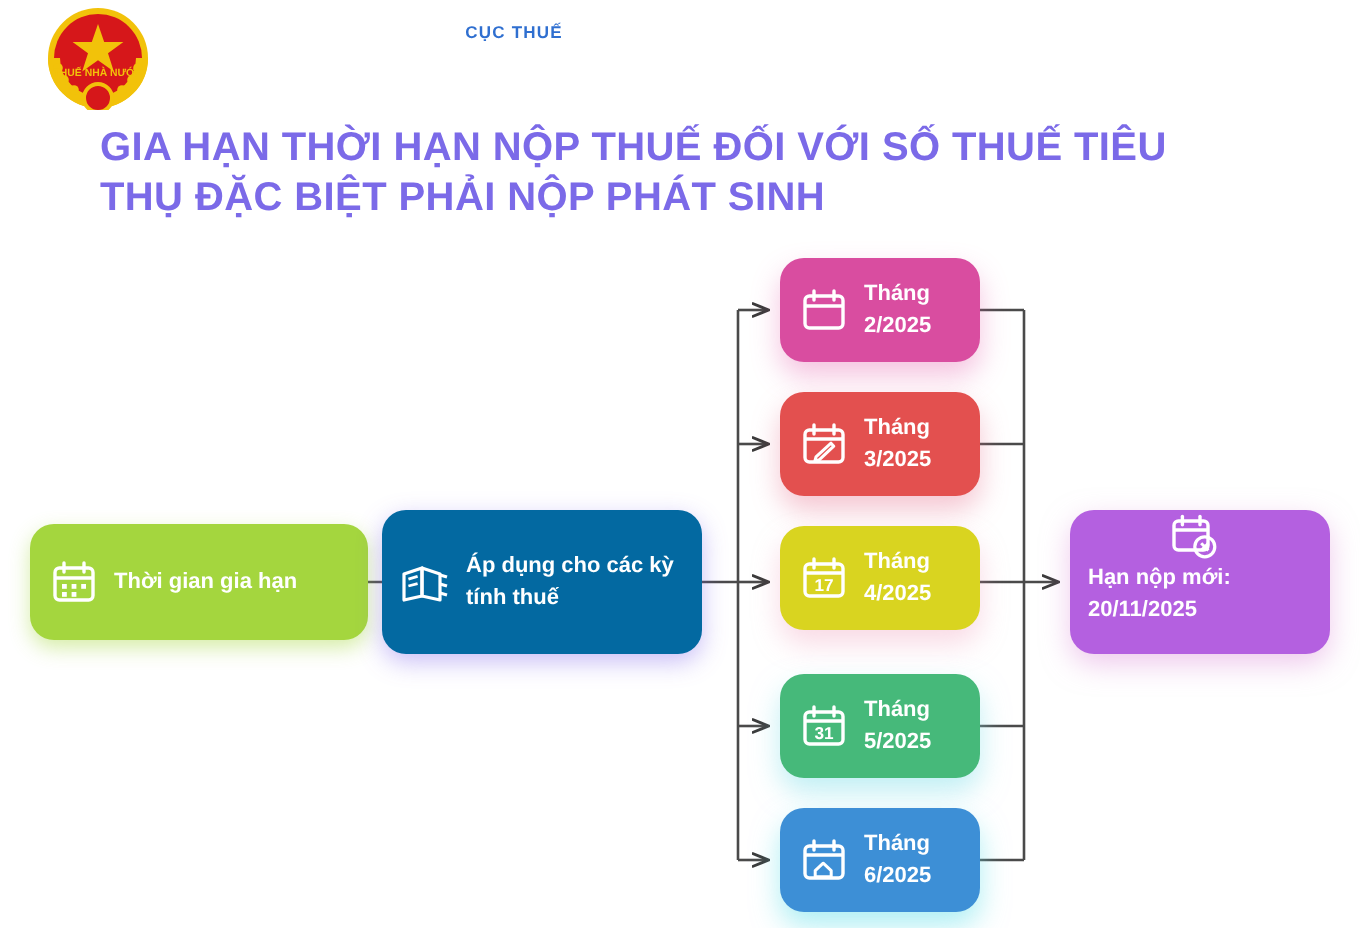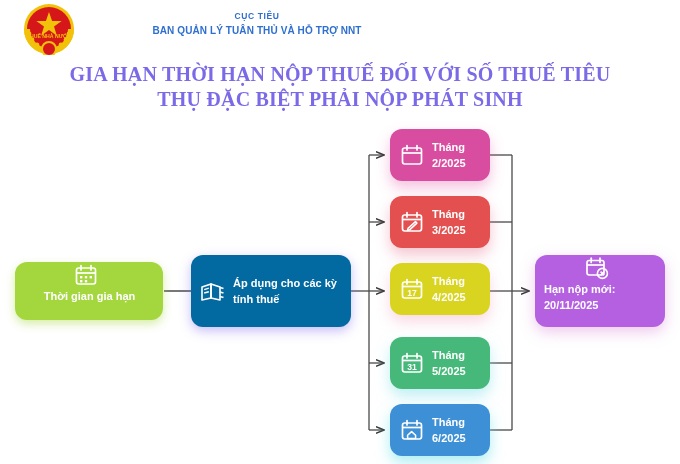--- a/index.html
+++ b/index.html
@@ -21,42 +21,41 @@
     line-height:12px;
   }
   .org .line2{
     font-size:10px;font-weight:bold;color:#2f6fd0;letter-spacing:.1px;
     line-height:14px;margin-top:2px;
   }
 
   
   .title{
     position:absolute;left:50px;top:62px;width:580px;
-    text-align:center;color:#7b6ae8;
+    color:#7b6ae8;
     font-size:20px;font-weight:bold;line-height:25px;
     letter-spacing:.2px;
-    font-family:Liberation Serif, serif;
   }
 
   
   .box{
     position:absolute;border-radius:12px;
     display:flex;align-items:center;
     box-sizing:border-box;padding:0 8px 0 9px;
     color:#ffffff;
   }
   .box .ic{flex:0 0 auto;width:26px;height:26px;margin-right:7px;}
   .box .tx{
     font-size:11px;font-weight:bold;line-height:16px;
     white-space:pre-line;
   }
 
   
-  #box-extension{left:15px;top:262px;width:148px;height:58px;background:#a4d63e;
-     box-shadow:0 4px 10px rgba(164,214,62,.45);flex-direction:column;}
+  #box-extension{left:15px;top:262px;width:169px;height:58px;background:#a4d63e;
+     box-shadow:0 4px 10px rgba(164,214,62,.45);}
   #box-apply{left:191px;top:255px;width:160px;height:72px;background:#0369a1;
      box-shadow:0 4px 12px rgba(126,99,235,.42);}
 
   #month-2{left:390px;top:129px;width:100px;height:52px;background:#d94da0;
      box-shadow:0 7px 14px rgba(228,95,170,.38);}
   #month-3{left:390px;top:196px;width:100px;height:52px;background:#e3504f;
      box-shadow:0 7px 14px rgba(231,110,140,.40);}
   #month-4{left:390px;top:263px;width:100px;height:52px;background:#d9d420;
      box-shadow:0 7px 14px rgba(238,150,180,.35);}
   #month-5{left:390px;top:337px;width:100px;height:52px;background:#46b97a;
@@ -97,22 +96,21 @@
 
         <polygon points="37,9 40.1,18 49.7,18 42,23.6 44.9,32.7 37,27.1 29.1,32.7 32,23.6 24.3,18 33.9,18" fill="#f2c20a"></polygon>
 
         <text x="37" y="35" text-anchor="middle" font-family="'Liberation Sans',sans-serif" font-size="5.2" font-weight="bold" fill="#f2c20a">THUẾ NHÀ NƯỚC</text>
 
         <circle cx="37" cy="46" r="7" fill="#d6171a" stroke="#f2c20a" stroke-width="2"></circle>
       </svg>
     </div>
 
     <div class="org">
-      <div class="line1">CỤC TIÊU</div>
-      <div class="line2">BAN QUẢN LÝ TUÂN THỦ VÀ HỖ TRỢ NNT</div>
+      <div class="line1">CỤC THUẾ</div>
     </div>
   </div>
 
   <div class="title">GIA HẠN THỜI HẠN NỘP THUẾ ĐỐI VỚI SỐ THUẾ TIÊU THỤ ĐẶC BIỆT PHẢI NỘP PHÁT SINH</div>
 
   <svg class="wires">
     <defs>
       <marker id="ah" markerWidth="7" markerHeight="7" refX="6.2" refY="3" orient="auto" markerUnits="strokeWidth">
         <path d="M0,0.4 L6.4,3 L0,5.6" fill="none" stroke="#3a3a3a" stroke-width="1.1"></path>
       </marker>

